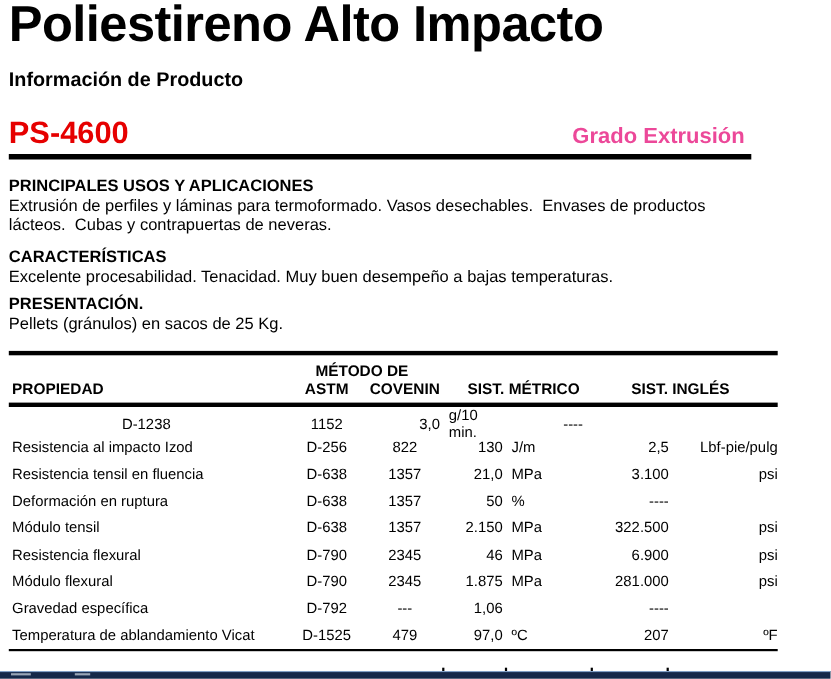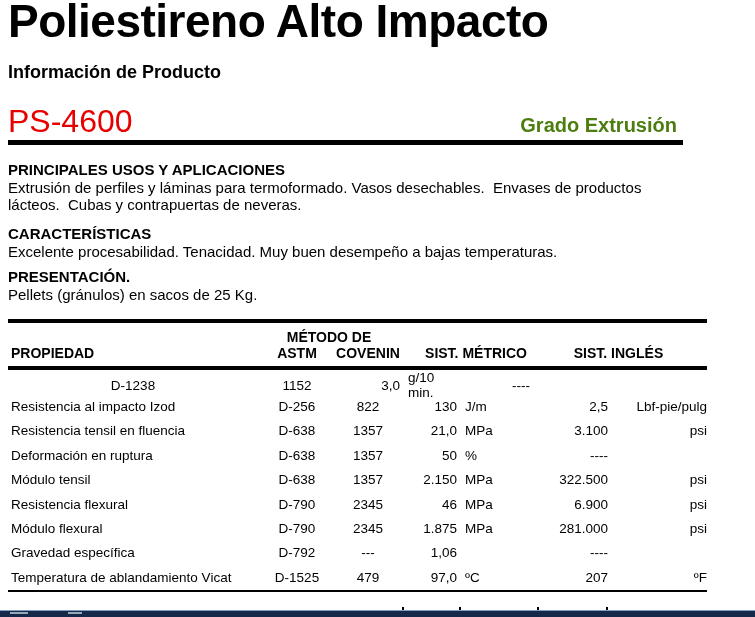--- a/index.html
+++ b/index.html
@@ -8,22 +8,22 @@
     background:#ffffff;color:#000;
     font-family:"Liberation Sans","DejaVu Sans",sans-serif;
     -webkit-font-smoothing:antialiased;
   }
   .page{position:absolute;inset:0;padding-left:8px;box-sizing:border-box;}
 
   .title{font-size:46px;font-weight:bold;line-height:34px;margin:0;padding-top:4px;letter-spacing:-0.5px;}
   .subtitle{font-size:18px;font-weight:bold;line-height:18px;margin:25px 0 0 0;}
 
   .code-row{width:675px;display:flex;justify-content:space-between;align-items:baseline;margin-top:26px;}
-  .product-code{font-size:32px;font-weight:normal;color:#e60000;line-height:28px;}
-  .product-grade{font-size:20px;font-weight:bold;color:#4d7c0f;line-height:20px;padding-right:6px;}
+  .product-code{font-size:28px;font-weight:bold;color:#e60000;line-height:28px;}
+  .product-grade{font-size:20px;font-weight:bold;color:#ec4899;line-height:20px;padding-right:6px;}
 
   .rule-header{width:675px;height:5px;background:#000;margin-top:5px;}
 
   .sec-h{font-size:15px;font-weight:bold;line-height:16px;margin:0;}
   .sec-p{font-size:15px;line-height:17px;margin:1px 0 0 0;white-space:pre-wrap;}
   .sec1{margin-top:17px;}
   .sec2{margin-top:13px;}
   .sec3{margin-top:9px;}
 
   .ptable{width:699px;margin-top:16px;}

